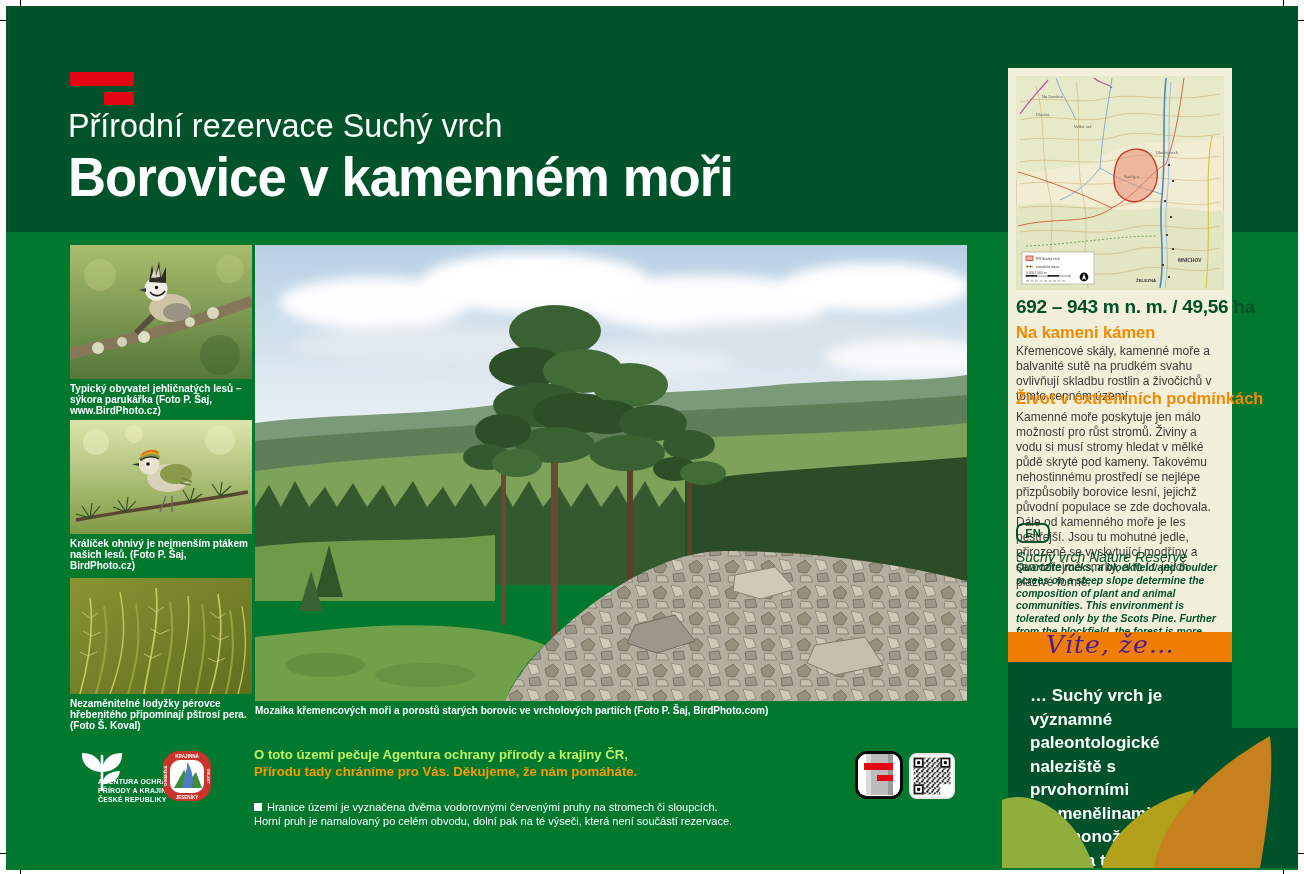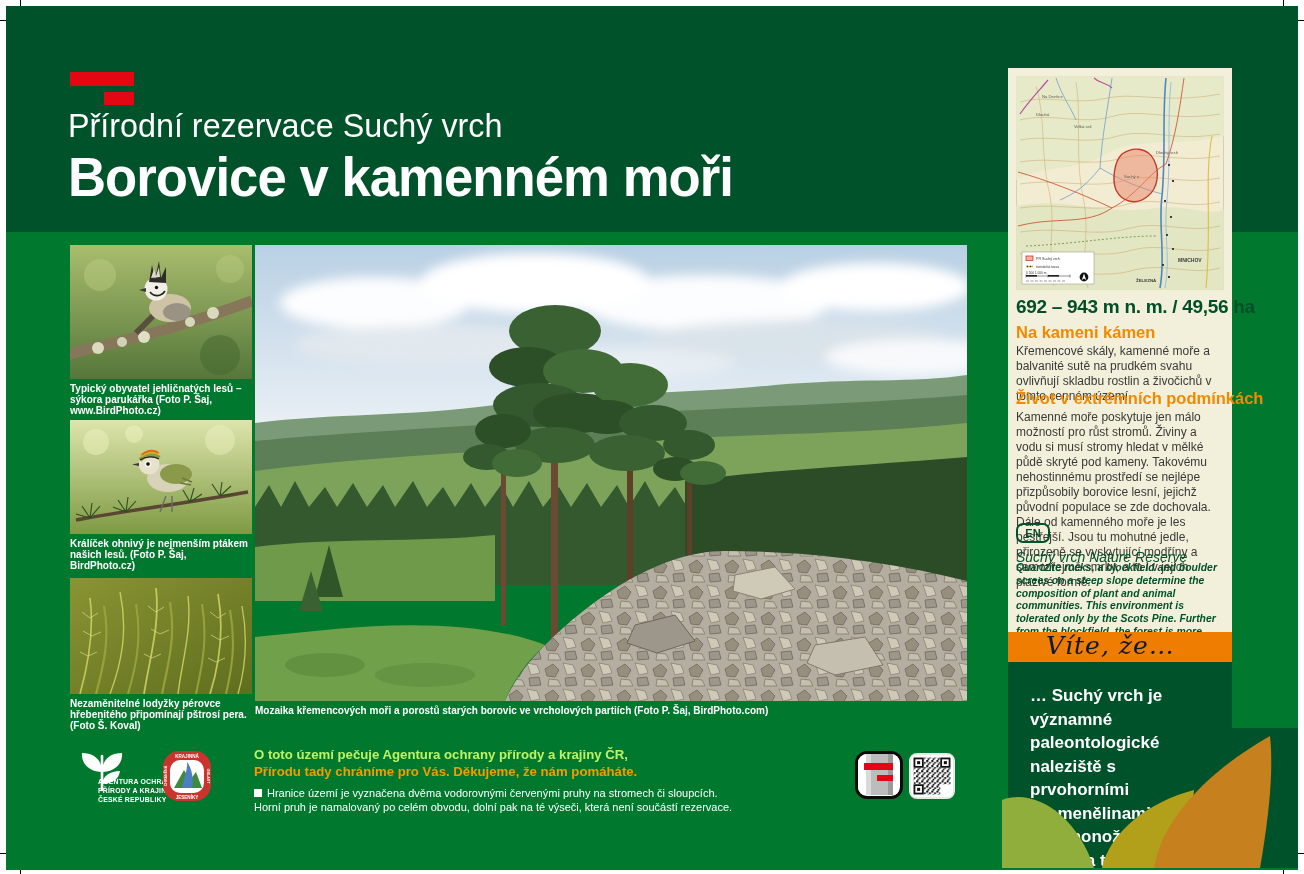--- a/index.html
+++ b/index.html
@@ -15,28 +15,28 @@
   .maincap{color:#fff;font-size:10px;font-weight:700;width:640px;white-space:nowrap}
   .photo{overflow:hidden}
   .photo svg{display:block}
   .card{left:1002px;top:62px;width:224px;height:564px;background:#f2efda}
   .elev{left:8px;top:228px;color:#004f28;font-size:19px;font-weight:700;letter-spacing:-.3px;white-space:nowrap}
   .h-or{color:#f18a00;font-size:17px;font-weight:700;transform:scaleX(.97);transform-origin:left;white-space:nowrap}
   .btxt{width:208px;color:#3a3a38;font-size:12px;line-height:15px}
   .enbadge{left:8px;top:455px;width:34px;height:20px;border:2.2px solid #00522a;border-radius:7px;color:#00522a;font-size:11px;font-weight:700;display:flex;align-items:center;justify-content:center}
   .entit{left:8px;top:481px;color:#00522a;font-size:14px;font-weight:400;font-style:italic}
   .entxt{left:8px;top:494px;width:210px;color:#00522a;font-size:10.4px;font-weight:700;font-style:italic;line-height:12.8px}
-  .obar{left:1002px;top:626px;width:224px;height:30px;background:#ee7d02;color:#0f172a;display:flex;align-items:center}
+  .obar{left:1002px;top:626px;width:224px;height:30px;background:#ee7d02;color:#4c1d95;display:flex;align-items:flex-start}
   .obar span{font-family:"DejaVu Serif",serif;font-style:italic;font-size:25px;padding-left:38px;letter-spacing:1px;transform:translateY(-2px)}
   .qpanel{left:1002px;top:656px;width:224px;height:206px;background:#00522a}
   .qpanel2{left:1226px;top:722px;width:66px;height:140px;background:#00522a}
   .qtext{padding:22px 14px 0 22px;color:#fff;font-size:17px;font-weight:700;line-height:23.5px}
   .ftxt1{color:#bef264;font-size:13.2px;font-weight:700;line-height:17px}
   .ftxt3{color:#f59b00;font-size:13.2px;font-weight:700;line-height:17px}
-  .fnote{color:#fff;font-size:11px;font-weight:400;line-height:13.8px;margin-top:7px}
+  .fnote{color:#fff;font-size:11px;font-weight:400;line-height:13.8px;margin-top:21px}
   .sqbul{display:inline-block;width:8px;height:8px;background:#fff;margin-right:5px}
   .aopktxt{color:#fff;font-size:6.9px;font-weight:700;line-height:8.8px;letter-spacing:.2px}
   .treeicon{left:849px;top:745px;width:48px;height:48px;background:#fff;border:3.5px solid #0a0a0a;border-radius:12px;overflow:hidden}
   .qricon{left:903px;top:747px;width:46px;height:46px;background:#fff;border:2px solid #e8e8e8;border-radius:8px;overflow:hidden}
   svg{display:block}
   .mlab{font-size:4.2px;fill:#5a5a52}
 </style>
 </head>
 <body>
 

